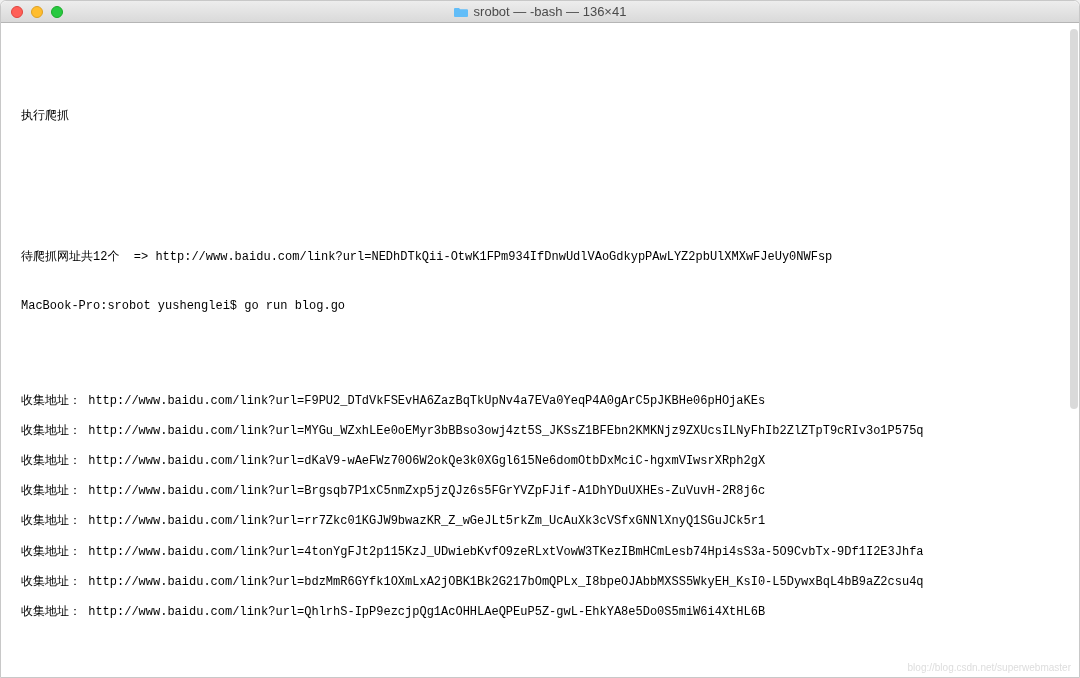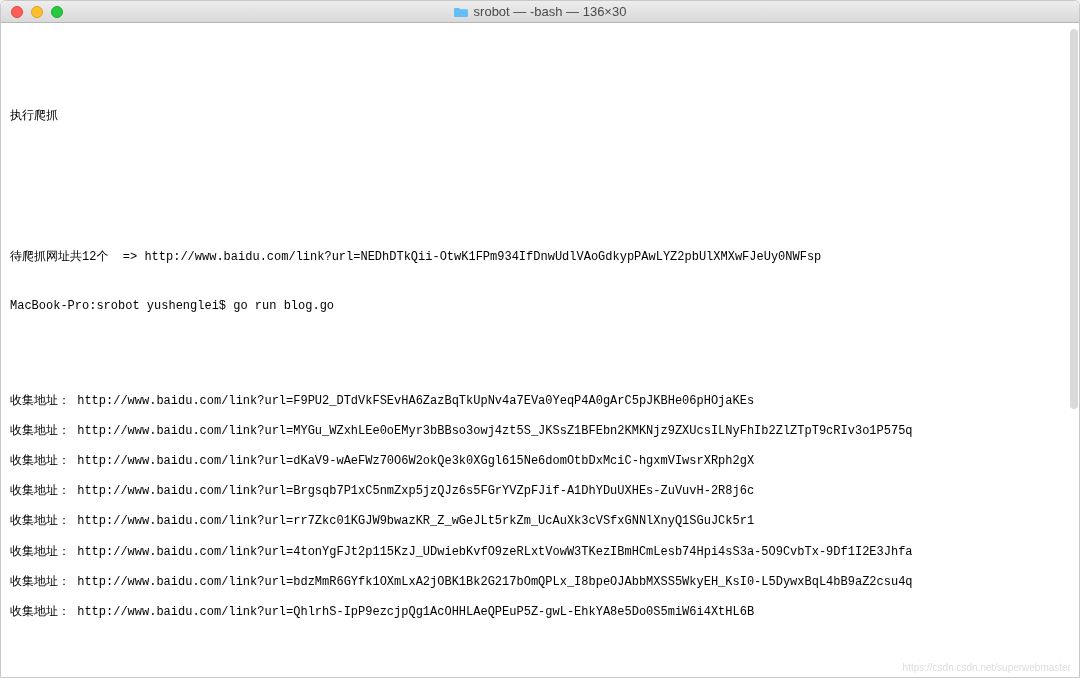--- a/index.html
+++ b/index.html
@@ -58,21 +58,21 @@
     gap: 6px;
     pointer-events: none;
   }
   .folder-icon {
     width: 14px;
     height: 12px;
     display: inline-block;
   }
   .terminal-body {
     flex: 1;
-    padding: 6px 9px;
+    padding: 6px 20px;
     background: #fff;
     overflow: hidden;
     line-height: 1.35;
     white-space: pre;
   }
   .terminal-body div {
     white-space: pre-wrap;
     word-break: break-all;
   }
   .terminal-body .spacer {
@@ -107,21 +107,21 @@
       <div class="traffic-light tl-close"></div>
       <div class="traffic-light tl-min"></div>
       <div class="traffic-light tl-max"></div>
     </div>
     <div class="title-center">
       <span class="folder-icon">
         <svg viewBox="0 0 14 12" width="14" height="12">
           <path d="M1 2 h4 l1.2 1.2 H13 a1 1 0 0 1 1 1 V10 a1 1 0 0 1 -1 1 H1 a1 1 0 0 1 -1 -1 V3 a1 1 0 0 1 1 -1 z" fill="#62bdf8"></path>
         </svg>
       </span>
-      <span>srobot — -bash — 136×30</span>
+      <span>srobot — -bash — 136×41</span>
     </div>
   </div>
 
   <div class="terminal-body">
     <div class="spacer"></div>
     <div>执行爬抓</div>
     <div class="spacer"></div>
     <div class="spacer"></div>
     <div>待爬抓网址共12个  =&gt; http://www.baidu.com/link?url=NEDhDTkQii-OtwK1FPm934IfDnwUdlVAoGdkypPAwLYZ2pbUlXMXwFJeUy0NWFsp</div>
     <div>MacBook-Pro:srobot yushenglei$ go run blog.go</div>
@@ -131,14 +131,14 @@
     
     
     
     
     
     
   </div>
 
   <div class="scrollbar-thumb"></div>
 
-  <div class="watermark">https://csdn.csdn.net/superwebmaster</div>
+  <div class="watermark">blog://blog.csdn.net/superwebmaster</div>
 </div>
 
 </body></html>

